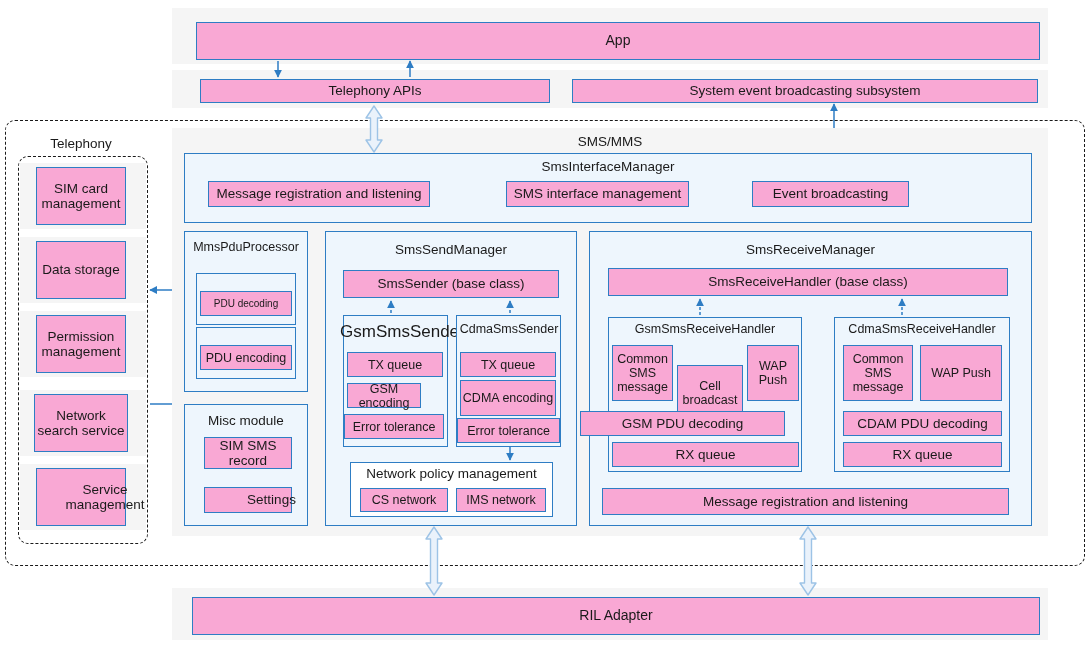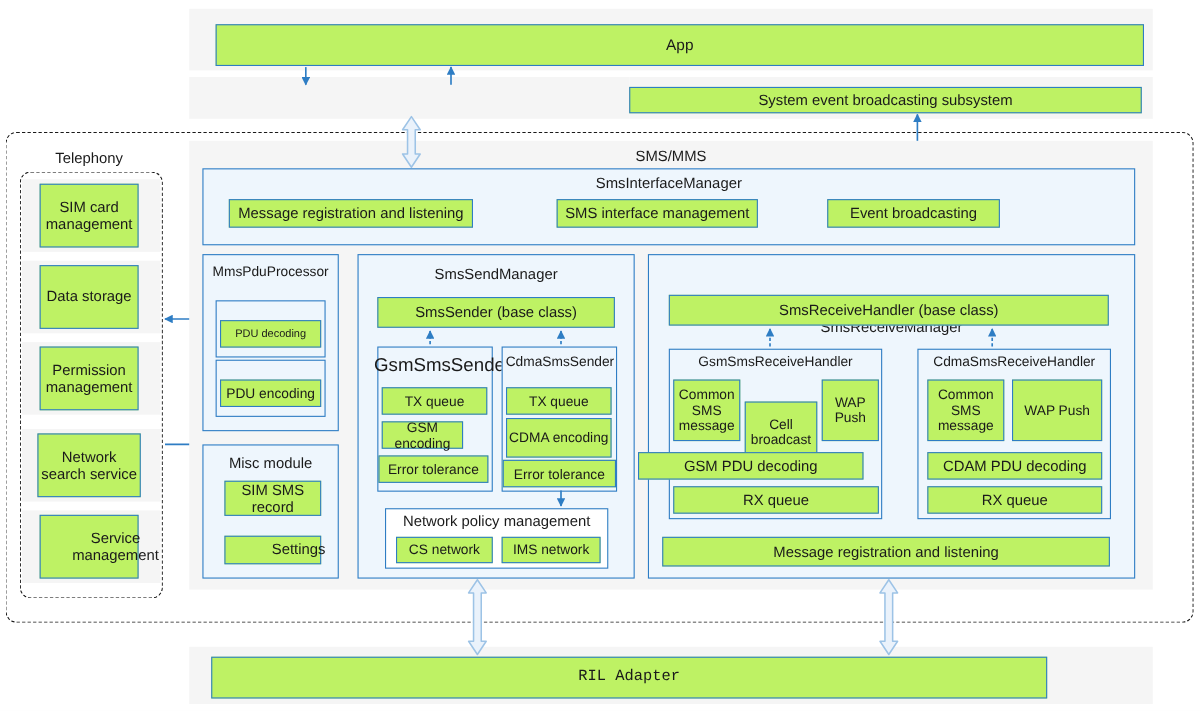--- a/index.html
+++ b/index.html
@@ -15,21 +15,21 @@
     overflow:hidden;
     background:#fff;
   }
   .abs{position:absolute;box-sizing:border-box;}
 
   
   .band{background:#f5f5f5;}
 
   
   .wbox{
-    background:#bef264;
+    background:#f9a8d4;
     border:1px solid #2e7dc4;
     display:flex;align-items:center;justify-content:center;
     text-align:center;
     line-height:1.12;
     font-size:13.5px;
   }
   
   .gpanel{
     background:#eef6fd;
     border:1px solid #2e7dc4;
@@ -58,20 +58,21 @@
 <body>
 
 <div id="stage">
 
   <div class="abs band" style="left:172px;top:8px;width:876px;height:56px;"></div>
   <div class="abs wbox" style="left:196px;top:22px;width:844px;height:38px;font-size:14px;">App</div>
 
   <div class="abs band" style="left:172px;top:70px;width:400px;height:38px;"></div>
   <div class="abs band" style="left:572px;top:70px;width:476px;height:38px;"></div>
 
+  <div class="abs wbox" style="left:200px;top:79px;width:350px;height:24px;">Telephony APIs</div>
   <div class="abs wbox" style="left:572px;top:79px;width:466px;height:24px;">System event broadcasting subsystem</div>
 
   <svg class="conn" style="left:0;top:0;width:1092px;height:646px;">
     <defs>
       <marker id="ar-solid" viewBox="0 0 10 10" refX="9" refY="5" markerWidth="5.2" markerHeight="5.2" orient="auto-start-reverse">
         <path d="M0,0 L10,5 L0,10 z" fill="#2e7dc4"></path>
       </marker>
     </defs>
 
     <line x1="278" y1="61" x2="278" y2="77" stroke="#2e7dc4" stroke-width="1.5" marker-end="url(#ar-solid)"></line>
@@ -151,21 +152,21 @@
   <div class="abs wbox" style="left:360px;top:488px;width:88px;height:24px;font-size:12.5px;">CS network</div>
   <div class="abs wbox" style="left:456px;top:488px;width:90px;height:24px;font-size:12.5px;">IMS network</div>
 
   <svg class="conn" style="left:0;top:0;width:1092px;height:646px;">
     <line x1="391" y1="313" x2="391" y2="301" stroke="#2e7dc4" stroke-width="1.5" stroke-dasharray="3 2" marker-end="url(#ar-solid)"></line>
     <line x1="510" y1="313" x2="510" y2="301" stroke="#2e7dc4" stroke-width="1.5" stroke-dasharray="3 2" marker-end="url(#ar-solid)"></line>
     <line x1="510" y1="446" x2="510" y2="460" stroke="#2e7dc4" stroke-width="1.5" marker-end="url(#ar-solid)"></line>
   </svg>
 
   <div class="abs gpanel" style="left:589px;top:231px;width:443px;height:295px;"></div>
-  <div class="abs gtitle" style="left:589px;top:242px;width:443px;margin-top:48px;">SmsReceiveManager</div>
+  <div class="abs gtitle" style="left:589px;top:242px;width:443px;">SmsReceiveManager</div>
 
   <div class="abs wbox" style="left:608px;top:268px;width:400px;height:28px;">SmsReceiveHandler (base class)</div>
 
   <div class="abs gpanel" style="left:608px;top:317px;width:194px;height:155px;"></div>
   <div class="abs gtitle" style="left:608px;top:322px;width:194px;font-size:12.5px;">GsmSmsReceiveHandler</div>
   <div class="abs wbox" style="left:612px;top:345px;width:61px;height:56px;font-size:12.5px;">Common SMS message</div>
   <div class="abs wbox" style="left:677px;top:345px;width:66px;height:56px;font-size:12.5px;margin-top:20px;">Cell broadcast</div>
   <div class="abs wbox" style="left:747px;top:345px;width:52px;height:56px;font-size:12.5px;">WAP Push</div>
   <div class="abs wbox" style="left:580px;top:411px;width:205px;height:25px;">GSM PDU decoding</div>
   <div class="abs wbox" style="left:612px;top:442px;width:187px;height:25px;">RX queue</div>
@@ -178,21 +179,21 @@
   <div class="abs wbox" style="left:843px;top:442px;width:159px;height:25px;">RX queue</div>
 
   <div class="abs wbox" style="left:602px;top:488px;width:407px;height:27px;">Message registration and listening</div>
 
   <svg class="conn" style="left:0;top:0;width:1092px;height:646px;">
     <line x1="700" y1="315" x2="700" y2="299" stroke="#2e7dc4" stroke-width="1.5" stroke-dasharray="3 2" marker-end="url(#ar-solid)"></line>
     <line x1="902" y1="315" x2="902" y2="299" stroke="#2e7dc4" stroke-width="1.5" stroke-dasharray="3 2" marker-end="url(#ar-solid)"></line>
   </svg>
 
   <div class="abs band" style="left:172px;top:588px;width:876px;height:52px;"></div>
-  <div class="abs wbox" style="left:192px;top:597px;width:760px;height:38px;font-size:14px;font-family:Liberation Mono, monospace;">RIL Adapter</div>
+  <div class="abs wbox" style="left:192px;top:597px;width:848px;height:38px;font-size:14px;">RIL Adapter</div>
 
   <svg class="conn" style="left:0;top:0;width:1092px;height:646px;">
 
     <g>
       <path d="M374,106 L382,118 L377.5,118 L377.5,140 L382,140 L374,152
                L366,140 L370.5,140 L370.5,118 L366,118 Z" fill="#eaf2fb" stroke="#9dc3e6" stroke-width="1.4" stroke-linejoin="round"></path>
     </g>
 
     <g>
       <path d="M434,527 L442,539 L437.5,539 L437.5,583 L442,583 L434,595

